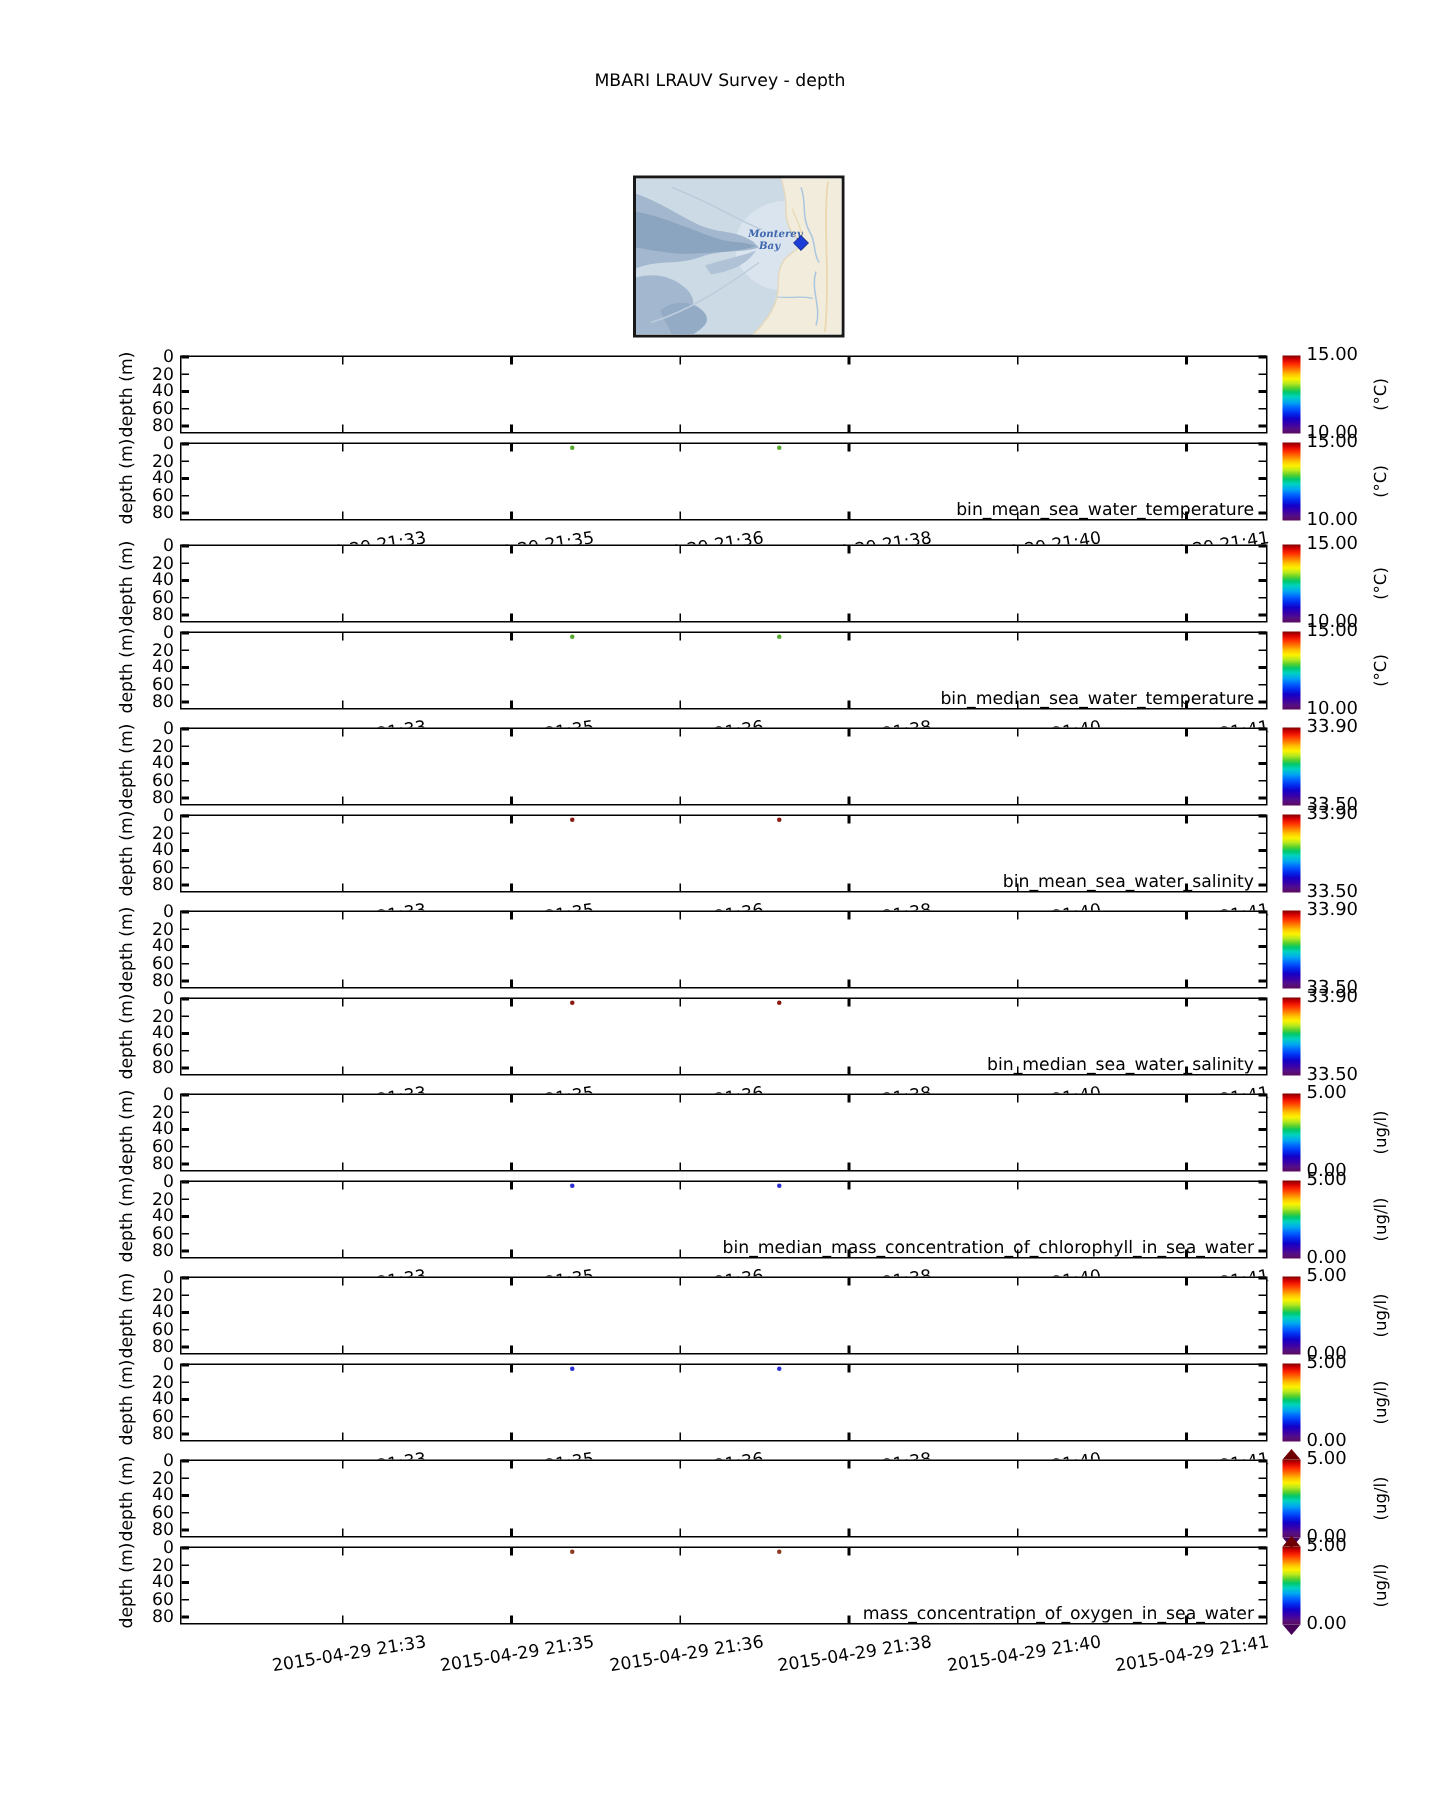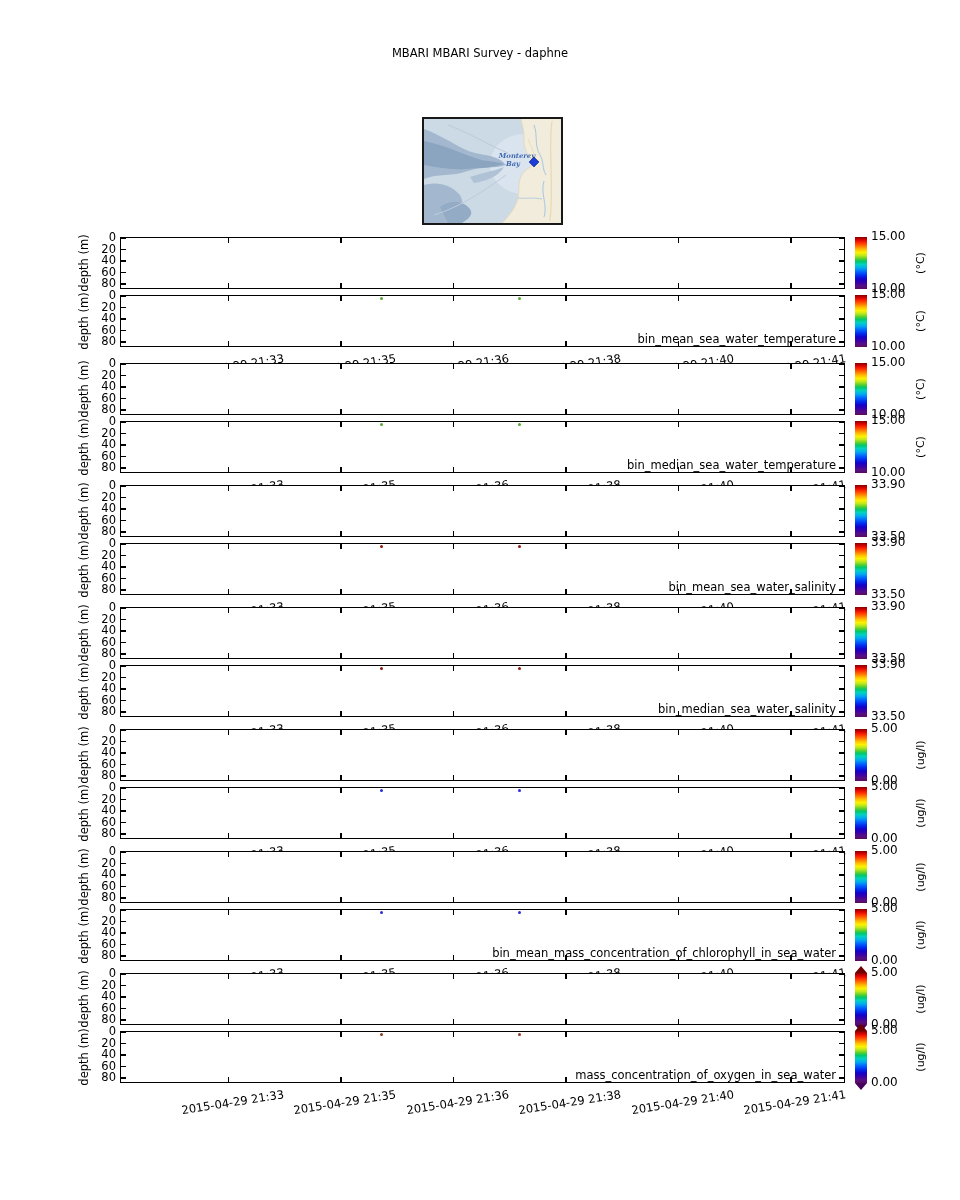--- a/index.html
+++ b/index.html
@@ -32,21 +32,21 @@
   .cb-arr-top{top:-7px;border-left:6px solid transparent;border-right:6px solid transparent;
     border-bottom:7px solid #6e0000;}
   .cb-arr-bot{bottom:-7px;border-left:6px solid transparent;border-right:6px solid transparent;
     border-top:7px solid #46005a;}
   .dot{position:absolute;width:3px;height:3px;border-radius:50%;}
 </style>
 </head>
 <body>
 
 <div class="title">
-  <div>MBARI MBARI Survey - daphne</div>
+  <div>MBARI LRAUV Survey - depth</div>
 </div>
 
 <div class="mapbox">
   <svg viewBox="0 0 137 104" width="137" height="104">
     <rect width="137" height="104" fill="#ccdae6"></rect>
     <ellipse cx="100" cy="45" rx="34" ry="30" fill="#d9e4ee"></ellipse>
     <path d="M0,10 C16,16 28,24 40,30 C54,37 66,34 78,42 L82,46 C70,50 58,47 44,52 C28,58 14,54 0,60 Z" fill="#a3b8ce"></path>
     <path d="M0,22 C20,26 36,34 54,40 C64,43 72,42 80,45 C68,49 54,49 40,50 C26,51 12,48 0,46 Z" fill="#8ba4bf"></path>
     <path d="M0,66 C14,62 26,66 34,74 C42,82 38,92 28,104 L0,104 Z" fill="#a3b8ce"></path>
     <path d="M16,88 C26,80 40,82 46,90 C50,96 44,100 38,104 L24,104 Z" fill="#93abc5"></path>
@@ -423,20 +423,21 @@
       <div class="tick" style="left: 0px; top: 10.794px; width: 5px; height: 1.5px;"></div>
       <div class="tick" style="right: 0px; top: 10.794px; width: 5px; height: 1.5px;"></div>
       <div class="tick" style="left: 0px; top: 22.338px; width: 5px; height: 1.5px;"></div>
       <div class="tick" style="right: 0px; top: 22.338px; width: 5px; height: 1.5px;"></div>
       <div class="tick" style="left: 0px; top: 33.934px; width: 5px; height: 1.5px;"></div>
       <div class="tick" style="right: 0px; top: 33.934px; width: 5px; height: 1.5px;"></div>
       <div class="tick" style="left: 0px; top: 45.478px; width: 5px; height: 1.5px;"></div>
       <div class="tick" style="right: 0px; top: 45.478px; width: 5px; height: 1.5px;"></div>
       <div class="dot" style="left: 259px; top: 1px; background: rgb(43, 47, 212);"></div>
       <div class="dot" style="left: 397px; top: 1px; background: rgb(43, 47, 212);"></div>
+      <div class="param">bin_median_mass_concentration_of_chlorophyll_in_sea_water</div>
     </div>
     <div class="lbl yticklabel" style="left: 58px; top: 780px; width: 58px;">0</div>
     <div class="lbl yticklabel" style="left: 58px; top: 791.544px; width: 58px;">20</div>
     <div class="lbl yticklabel" style="left: 58px; top: 803.088px; width: 58px;">40</div>
     <div class="lbl yticklabel" style="left: 58px; top: 814.684px; width: 58px;">60</div>
     <div class="lbl yticklabel" style="left: 58px; top: 826.228px; width: 58px;">80</div>
     <div class="lbl ylabel" style="left: 84px; top: 813px;">depth (m)</div>
     <div class="cb" style="left: 855px; top: 787px; width: 12px; height: 52px;"></div>
     <div class="lbl" style="left: 871px; top: 779px; font-size: 12px;">5.00</div>
     <div class="lbl" style="left: 871px; top: 831px; font-size: 12px;">0.00</div>
@@ -499,21 +500,20 @@
       <div class="tick" style="left: 0px; top: 10.794px; width: 5px; height: 1.5px;"></div>
       <div class="tick" style="right: 0px; top: 10.794px; width: 5px; height: 1.5px;"></div>
       <div class="tick" style="left: 0px; top: 22.338px; width: 5px; height: 1.5px;"></div>
       <div class="tick" style="right: 0px; top: 22.338px; width: 5px; height: 1.5px;"></div>
       <div class="tick" style="left: 0px; top: 33.934px; width: 5px; height: 1.5px;"></div>
       <div class="tick" style="right: 0px; top: 33.934px; width: 5px; height: 1.5px;"></div>
       <div class="tick" style="left: 0px; top: 45.478px; width: 5px; height: 1.5px;"></div>
       <div class="tick" style="right: 0px; top: 45.478px; width: 5px; height: 1.5px;"></div>
       <div class="dot" style="left: 259px; top: 1px; background: rgb(43, 47, 212);"></div>
       <div class="dot" style="left: 397px; top: 1px; background: rgb(43, 47, 212);"></div>
-      <div class="param">bin_mean_mass_concentration_of_chlorophyll_in_sea_water</div>
     </div>
     <div class="lbl yticklabel" style="left: 58px; top: 902px; width: 58px;">0</div>
     <div class="lbl yticklabel" style="left: 58px; top: 913.544px; width: 58px;">20</div>
     <div class="lbl yticklabel" style="left: 58px; top: 925.088px; width: 58px;">40</div>
     <div class="lbl yticklabel" style="left: 58px; top: 936.684px; width: 58px;">60</div>
     <div class="lbl yticklabel" style="left: 58px; top: 948.228px; width: 58px;">80</div>
     <div class="lbl ylabel" style="left: 84px; top: 935px;">depth (m)</div>
     <div class="cb" style="left: 855px; top: 909px; width: 12px; height: 52px;"></div>
     <div class="lbl" style="left: 871px; top: 901px; font-size: 12px;">5.00</div>
     <div class="lbl" style="left: 871px; top: 953px; font-size: 12px;">0.00</div>

